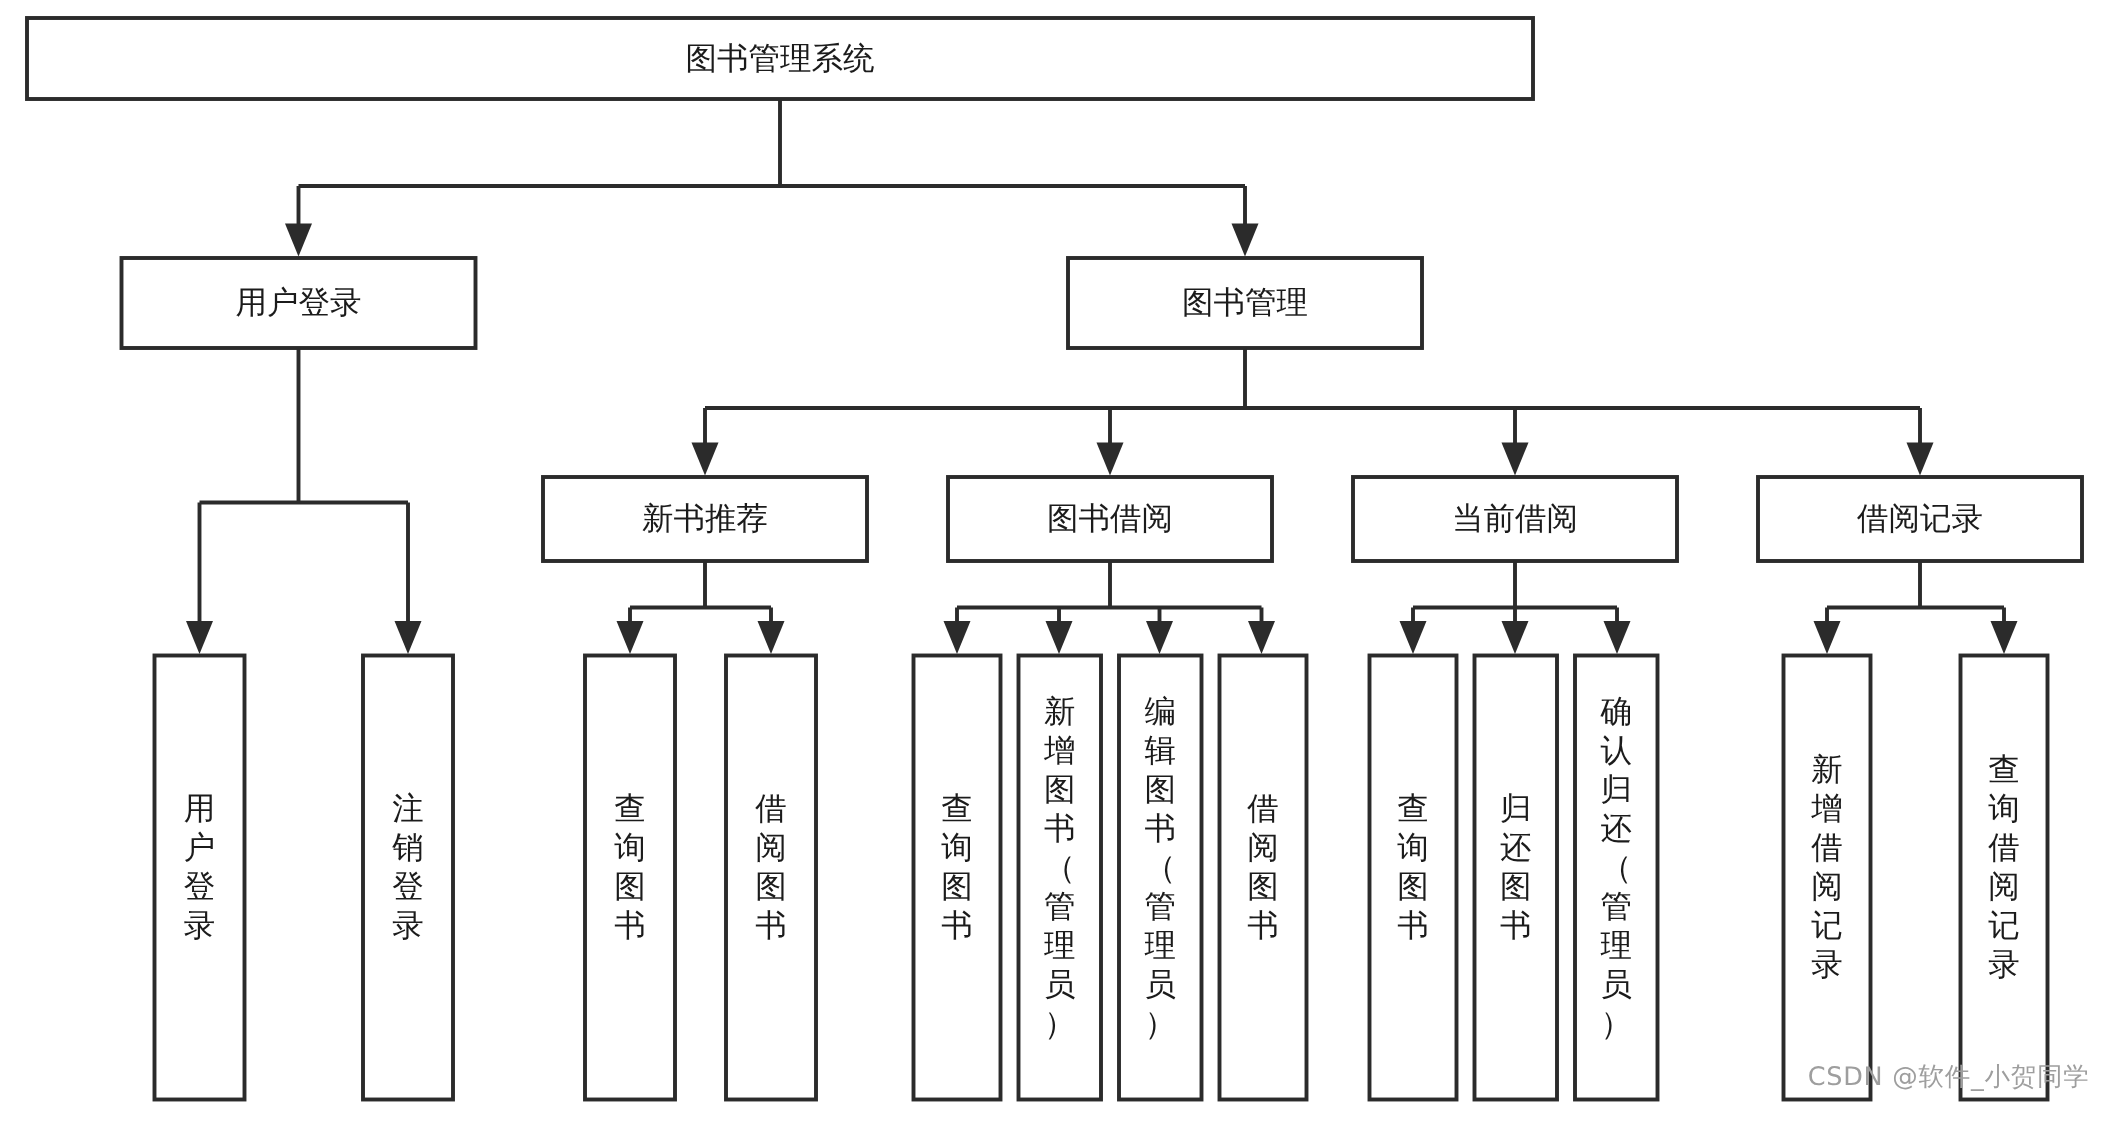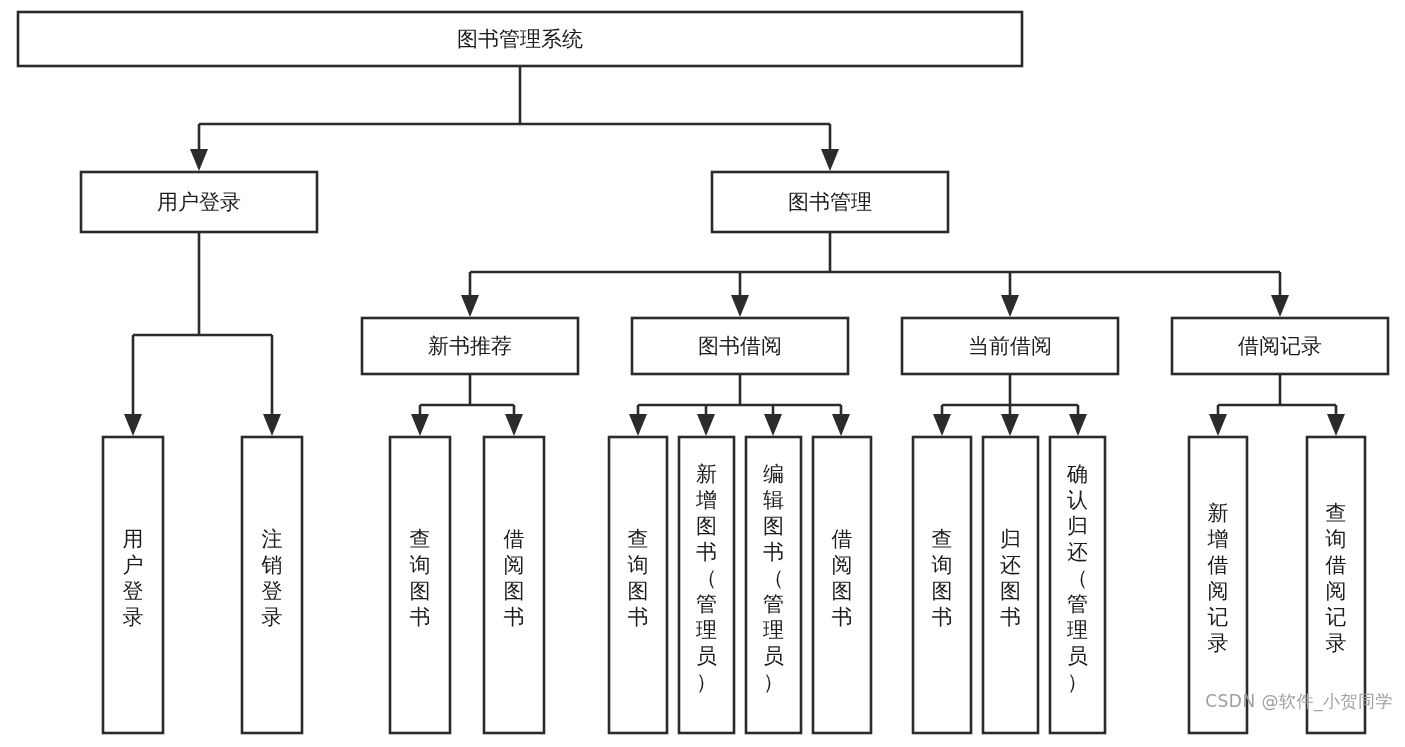--- a/index.html
+++ b/index.html
@@ -52,21 +52,21 @@
     fill: none;
     stroke-linecap: butt;
   }
   .connector-arrow {
     fill: #2b2b2b;
     stroke: none;
   }
   .watermark {
     position: absolute;
     right: 12px;
-    bottom: 24px;
+    bottom: 8px;
     font-family: "DejaVu Sans", "Liberation Sans", sans-serif;
     font-size: 17px;
     color: #9e9e9e;
     white-space: nowrap;
     letter-spacing: 0.5px;
     user-select: none;
   }
 </style>
 </head>
 <body>

